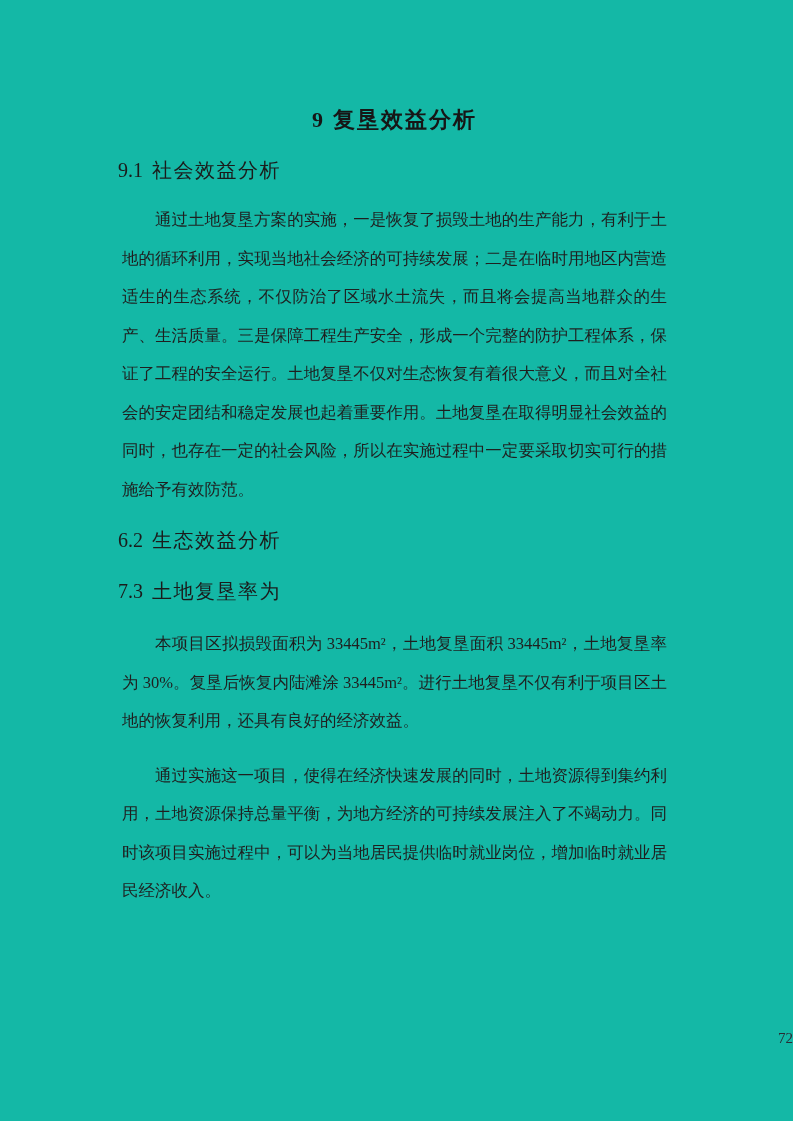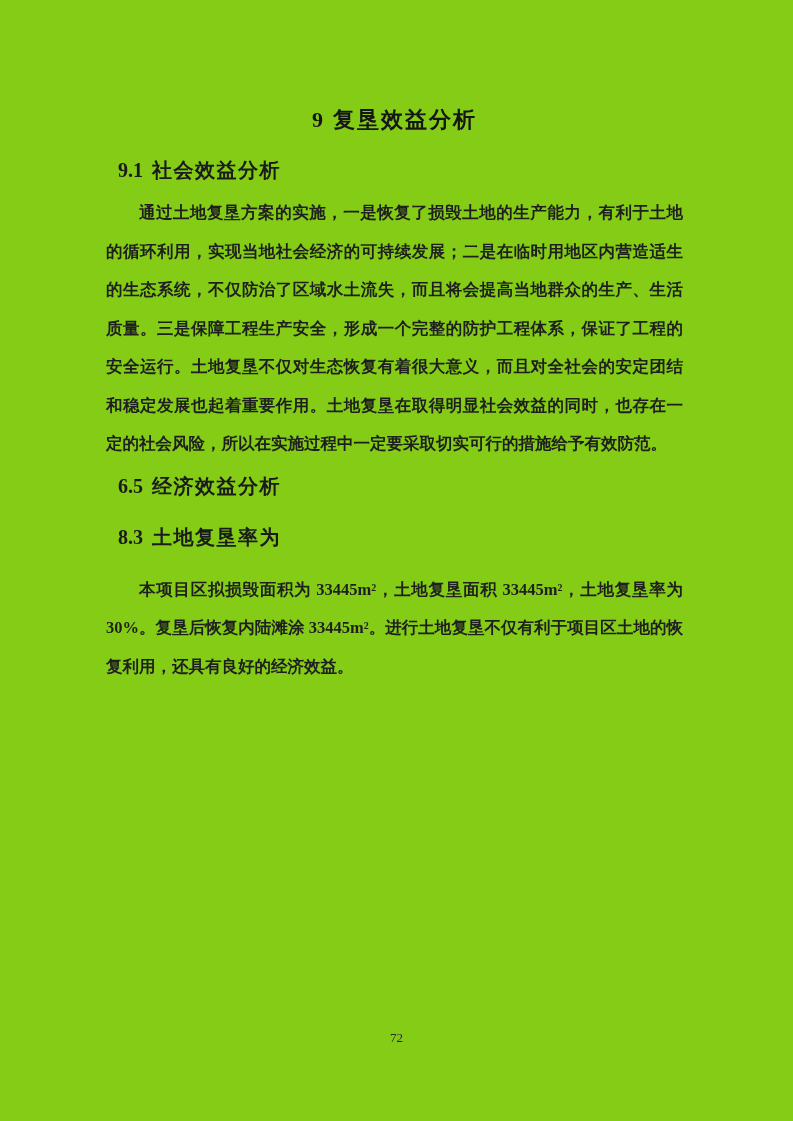--- a/index.html
+++ b/index.html
@@ -4,21 +4,21 @@
 <style>
   html, body {
     margin: 0;
     padding: 0;
     background: #ffffff;
   }
   .page {
     position: relative;
     width: 793px;
     height: 1121px;
-    background: #84cc16;
+    background: #14b8a6;
     color: #212121;
     font-family: "Liberation Serif", "DejaVu Serif", serif;
     overflow: hidden;
   }
   .content {
     box-sizing: border-box;
     padding: 104px 110px 0 106px;
   }
   .doc-title {
     margin: 0;
@@ -33,51 +33,50 @@
     margin-right: 10px;
   }
   .doc-title .t-text {
     font-family: "Liberation Sans", "DejaVu Sans", sans-serif;
     letter-spacing: 2px;
   }
   .sec-heading {
     margin: 0 0 0 12px;
     font-size: 20px;
     line-height: 30px;
-    font-weight: 700;
+    font-weight: 400;
     color: #1b1b1b;
   }
   .sec-heading .h-num {
     font-family: "Liberation Serif", "DejaVu Serif", serif;
     margin-right: 9px;
   }
   .sec-heading .h-text {
     font-family: "Liberation Sans", "DejaVu Sans", sans-serif;
     letter-spacing: 1.5px;
   }
   .sec-s1 .sec-heading { margin-top: 19px; margin-bottom: 9px; }
   .sec-s2 .sec-heading { margin-top: 7px;  margin-bottom: 21px; }
   .sec-s3 .sec-heading { margin-top: 10px; margin-bottom: 19px; }
   .body-para {
-    margin: 0;
+    margin: 16px;
     font-size: 16.5px;
     line-height: 38.5px;
     text-align: justify;
     text-justify: inter-ideograph;
     text-indent: 2em;
     color: #1f1f1f;
-    font-weight: bold;
   }
   .page-footer {
     position: absolute;
     top: 1030px;
     left: 0;
     width: 100%;
-    text-align: center;
-    font-size: 13px;
+    text-align: right;
+    font-size: 15px;
     line-height: 16px;
     color: #2a2a33;
   }
 </style>
 </head>
 <body>
 
 <div class="page">
   <div class="content">
 
@@ -87,27 +86,28 @@
 
     <section class="sec-s1">
       <h2 class="sec-heading">
         <span class="h-num">9.1</span><span class="h-text">社会效益分析</span>
       </h2>
       <p class="body-para">通过土地复垦方案的实施，一是恢复了损毁土地的生产能力，有利于土地的循环利用，实现当地社会经济的可持续发展；二是在临时用地区内营造适生的生态系统，不仅防治了区域水土流失，而且将会提高当地群众的生产、生活质量。三是保障工程生产安全，形成一个完整的防护工程体系，保证了工程的安全运行。土地复垦不仅对生态恢复有着很大意义，而且对全社会的安定团结和稳定发展也起着重要作用。土地复垦在取得明显社会效益的同时，也存在一定的社会风险，所以在实施过程中一定要采取切实可行的措施给予有效防范。</p>
     </section>
 
     <section class="sec-s2">
       <h2 class="sec-heading">
-        <span class="h-num">6.5</span><span class="h-text">经济效益分析</span>
+        <span class="h-num">6.2</span><span class="h-text">生态效益分析</span>
       </h2>
     </section>
 
     <section class="sec-s3">
       <h2 class="sec-heading">
-        <span class="h-num">8.3</span><span class="h-text">土地复垦率为</span>
+        <span class="h-num">7.3</span><span class="h-text">土地复垦率为</span>
       </h2>
       <p class="body-para">本项目区拟损毁面积为 33445m²，土地复垦面积 33445m²，土地复垦率为 30%。复垦后恢复内陆滩涂 33445m²。进行土地复垦不仅有利于项目区土地的恢复利用，还具有良好的经济效益。</p>
+      <p class="body-para">通过实施这一项目，使得在经济快速发展的同时，土地资源得到集约利用，土地资源保持总量平衡，为地方经济的可持续发展注入了不竭动力。同时该项目实施过程中，可以为当地居民提供临时就业岗位，增加临时就业居民经济收入。</p>
     </section>
 
   </div>
 
   <div class="page-footer">72</div>
 </div>
 
 </body></html>

